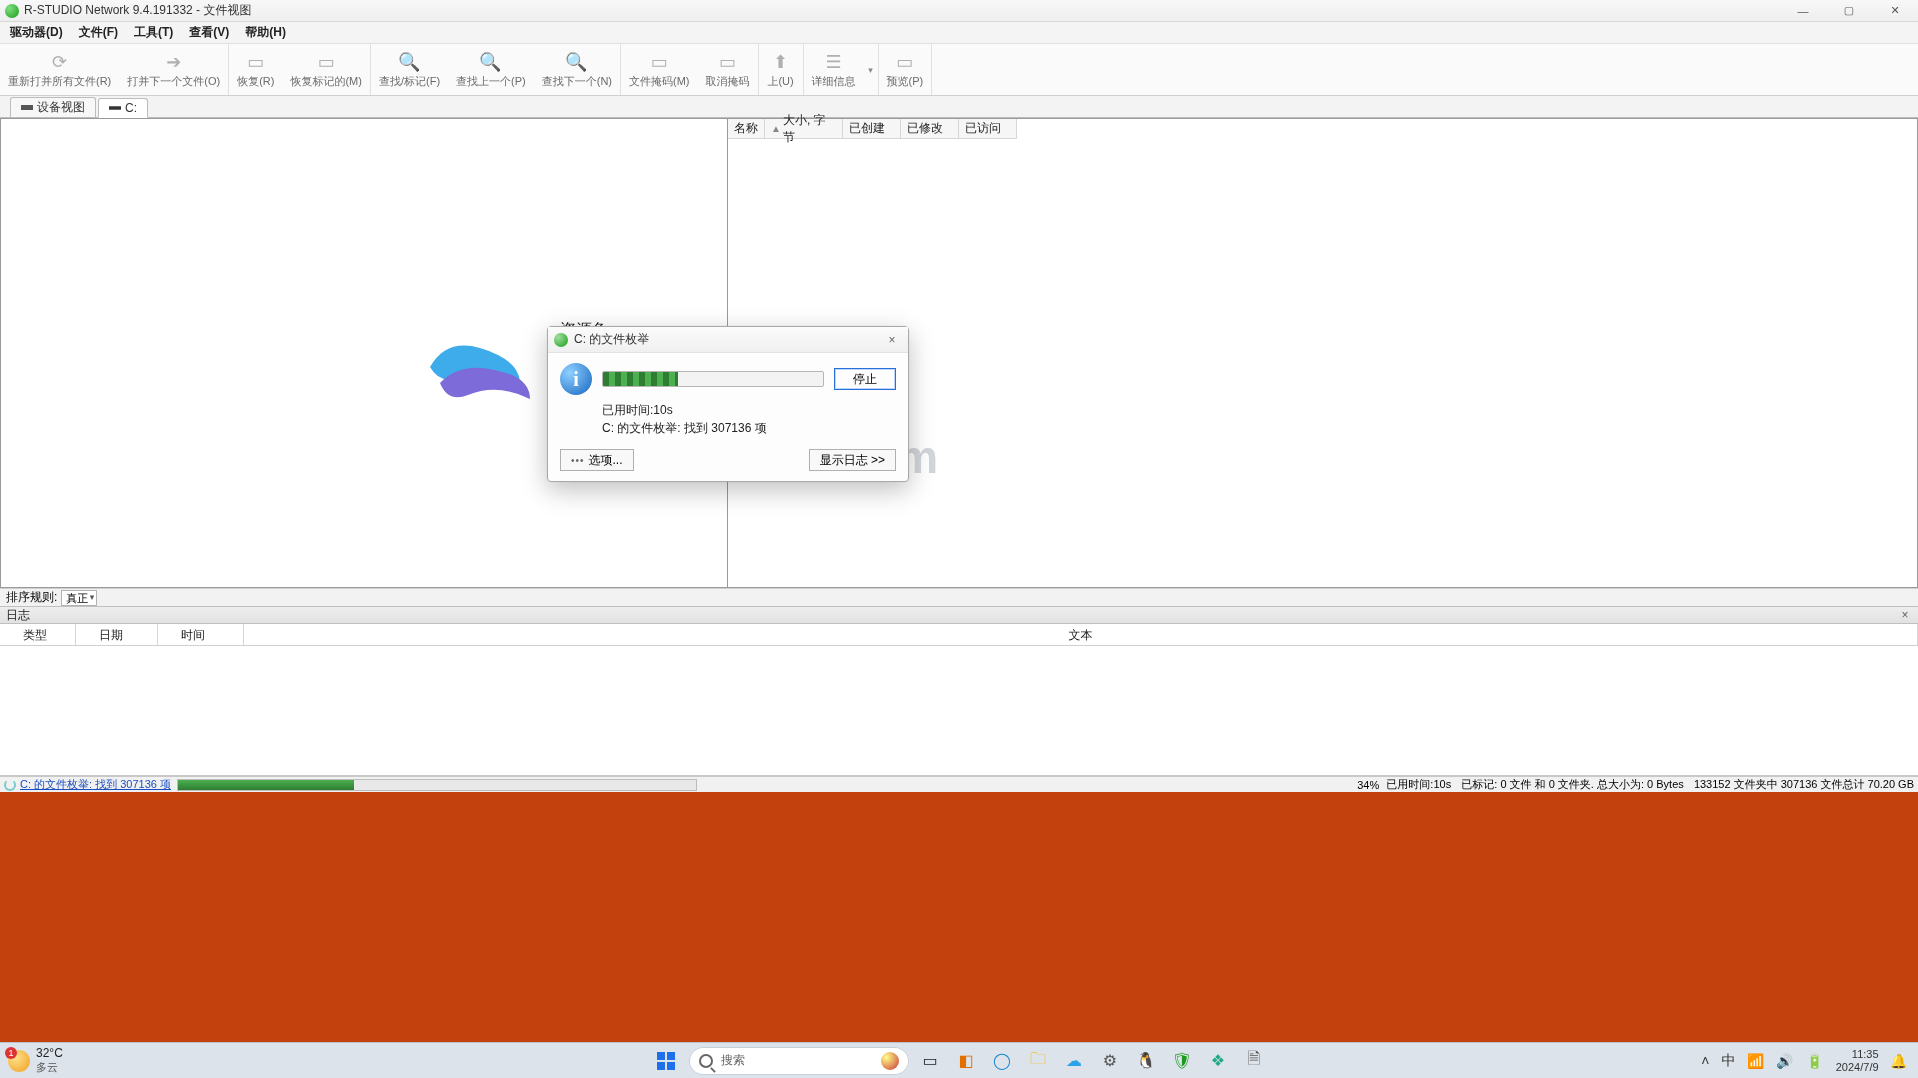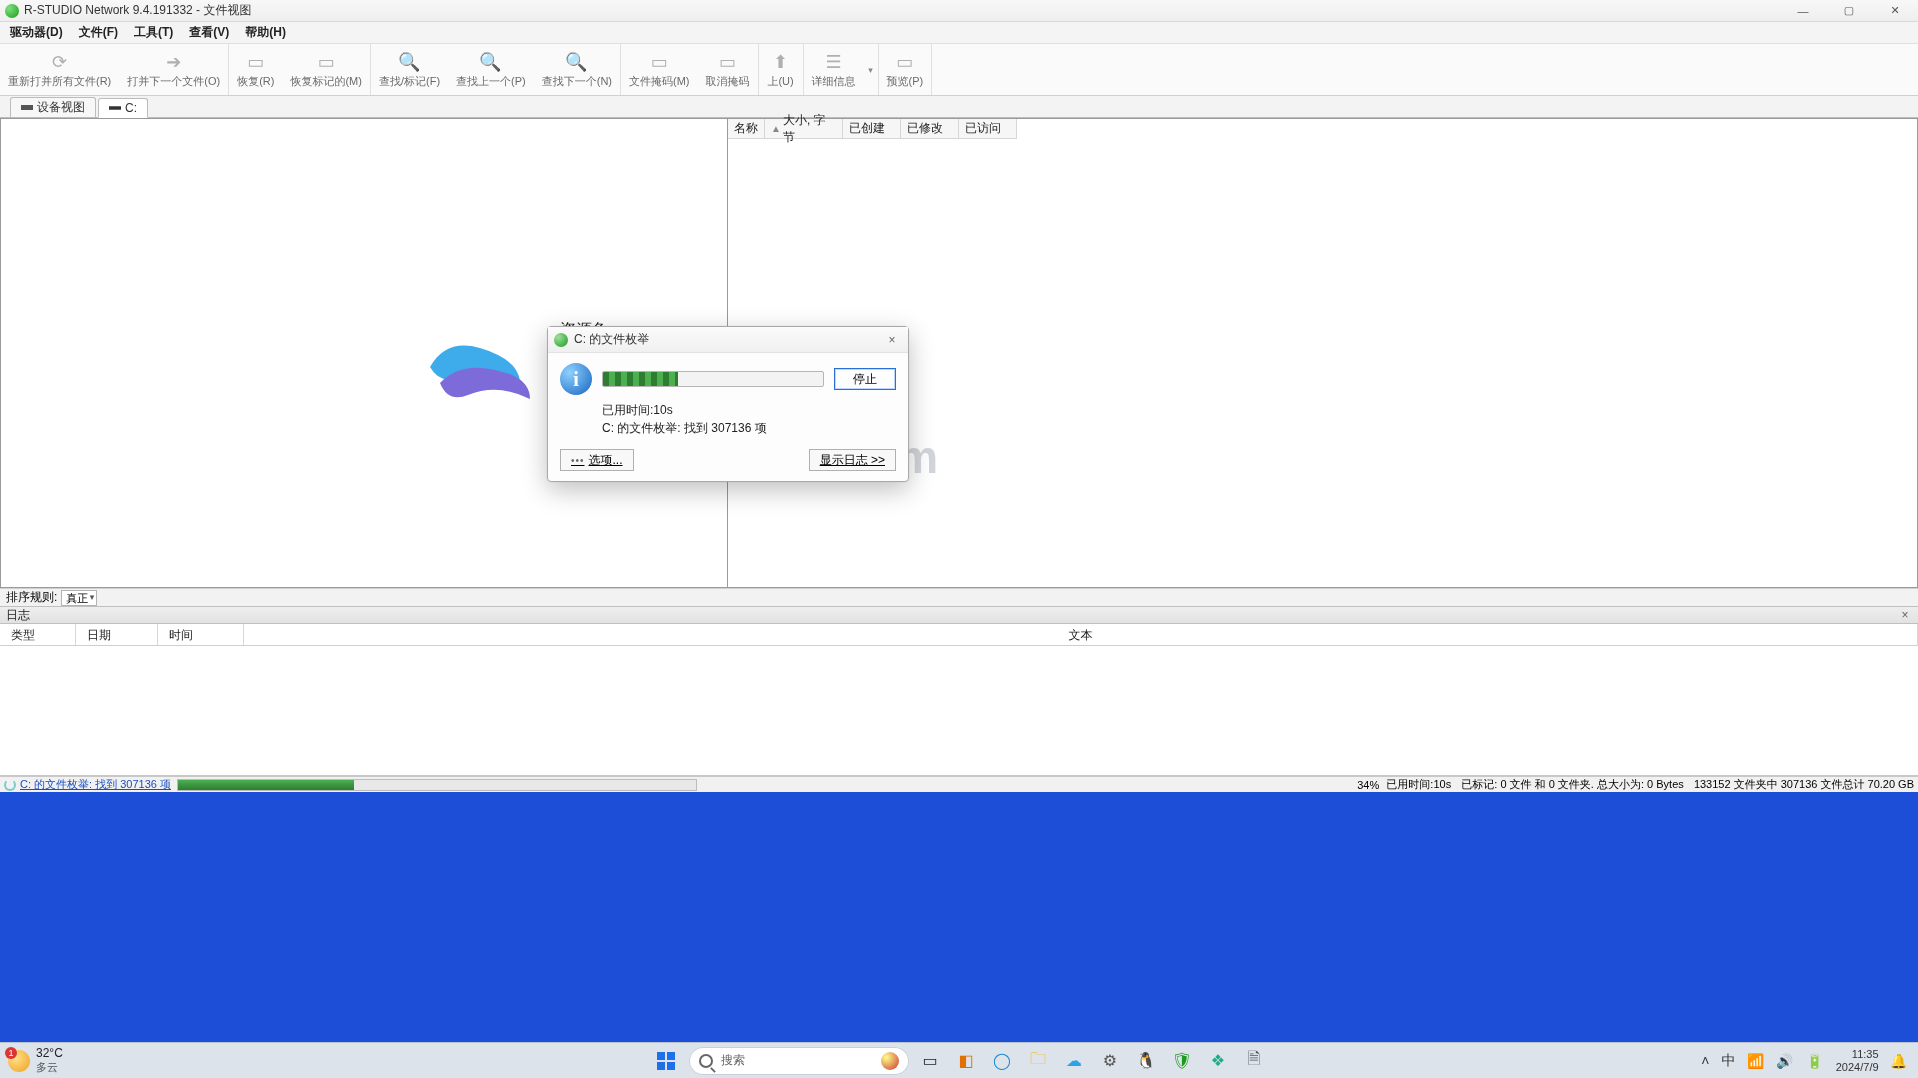--- a/index.html
+++ b/index.html
@@ -39,21 +39,21 @@
 
 
 .sortbar { height:18px; background:#f2f2f2; border-top:1px solid #d0d0d0; display:flex; align-items:center; font-size:12px; padding-left:6px; gap:4px;}
 .sortbar select, .fake-select { height:16px; font-size:11px; border:1px solid #b3b3b3; background:#fff; padding:0 8px 0 4px; position:relative;}
 .fake-select .arrow{ position:absolute; right:2px; top:1px; font-size:9px; color:#555;}
 
 
 .loghead { height:18px; background:linear-gradient(#eeeeee,#e2e2e2); border-top:1px solid #c0c0c0; border-bottom:1px solid #c0c0c0; font-size:12px; padding:1px 6px; display:flex; align-items:center; color:#222; }
 .loghead .x { margin-left:auto; width:14px; text-align:center; color:#666; cursor:pointer;}
 .logcols { height:22px; background:#fff; border-bottom:1px solid #d0d0d0; display:flex; font-size:12px; }
-.logcol { border-right:1px solid #d6d6d6; padding:3px 11px; color:#222; }
+.logcol { border-right:1px solid #d6d6d6; padding:3px 23px; color:#222; }
 .logcol.type{width:76px;} .logcol.date{width:82px;} .logcol.time{width:86px;} .logcol.text{flex:1; text-align:center;}
 .logsection { height: calc(1078px - 22px - 22px - 52px - 22px - 478px - 18px - 18px - 16px - 36px); background:#fff; border-bottom:1px solid #c8c8c8; display:flex; flex-direction:column;}
 
 .logsection { height:130px; }
 
 
 .statusbar { height:16px; background:#f1f1f1; border-top:1px solid #c8c8c8; font-size:11px; display:flex; align-items:center; color:#1a4ec0; }
 .statusbar .throbber{ width:12px;height:12px; margin:0 4px; border:2px solid #7cc; border-top-color:transparent; border-radius:50%;}
 .statusbar a { color:#1a4ec0; text-decoration:underline; }
 .status-prog { width:520px; height:12px; margin-left:6px; background:#e8e8e8; border:1px solid #bcbcbc; position:relative; }
@@ -85,33 +85,33 @@
 .dlg-title .ico{ width:14px;height:14px; border-radius:50%; background:radial-gradient(circle at 30% 30%, #9fe09f, #1a9c1a);}
 .dlg-title .x{ margin-left:auto; width:20px; text-align:center; color:#666; cursor:pointer;}
 .dlg-body{ padding:10px 12px 6px 12px; font-size:12px; color:#222;}
 .dlg-row1{display:flex; align-items:center; gap:10px;}
 .info-ico{ width:32px;height:32px; border-radius:50%; background:radial-gradient(circle at 30% 30%, #8fd0ff, #1565c0); display:flex;align-items:center;justify-content:center; color:#fff; font-weight:bold; font-size:20px; font-family:Georgia, serif;}
 .prog-outer{ flex:1; height:16px; border:1px solid #b5b5b5; background:#f3f3f3; border-radius:2px; position:relative; overflow:hidden;}
 .prog-outer .pf{ position:absolute; left:0; top:0; bottom:0; width:34%; background:repeating-linear-gradient(90deg,#2e7d32,#2e7d32 6px,#4caf50 6px,#4caf50 12px);}
 .btn{ height:22px; padding:0 18px; border:1px solid #2a6fd6; background:#fdfdfd; font-size:12px; color:#000; display:flex;align-items:center; box-shadow:inset 0 0 0 1px #bcd6ff;}
 .dlg-text{ margin:6px 0 0 42px; line-height:1.5;}
 .dlg-bot{ display:flex; align-items:center; padding:6px 12px 10px 12px; gap:8px;}
-.btnflat{ height:22px; padding:0 10px; border:1px solid #b0b0b0; background:#f8f8f8; font-size:12px; display:flex;align-items:center; gap:4px;text-decoration:underline;}
+.btnflat{ height:22px; padding:0 10px; border:1px solid #b0b0b0; background:#f8f8f8; font-size:12px; display:flex;align-items:center; gap:4px;}
 .btnflat .dots::before{content:"•••"; letter-spacing:1px; color:#666; font-size:10px;}
 .dlg-bot .spacer{flex:1;}
 
 
 .watermark{ position:absolute; left:430px; top:325px; pointer-events:none; opacity:.9; display:flex; flex-direction:column; align-items:flex-start;}
 .watermark .logo{ width:100px;height:100px; position:relative; }
 .watermark .logo .c1{position:absolute; left:0; top:20px; width:90px;height:45px; background:#2aa3e8; clip-path: path("M0 22 Q 20 -14 68 10 Q 88 20 90 36 Q 60 20 30 32 Q 10 40 0 22 Z"); filter:drop-shadow(0 0 0 transparent);}
 .watermark .logo .c2{position:absolute; left:10px; top:40px; width:90px;height:50px; background:#6f5bd6; clip-path: path("M0 18 Q 24 -8 72 10 Q 90 18 90 34 Q 58 18 28 30 Q 8 38 0 18 Z");}
 .watermark-en{ position:absolute; left:640px; top:430px; font-size:46px; font-weight:700; color:#d2d5da; letter-spacing:4px; pointer-events:none;}
 
 
-.app { position:relative; width:1918px; height:1078px; display:flex; flex-direction:column; background:#1d4ed8;}
+.app { position:relative; width:1918px; height:1078px; display:flex; flex-direction:column; background:#c2410c;}
 .midwrap{ display:flex; height:470px; }
 .left-pane, .right-pane { height:100%; }
 </style>
 </head>
 <body>
 
 <div class="app">
 
   <div class="titlebar">
     <div class="app-icon"></div>

